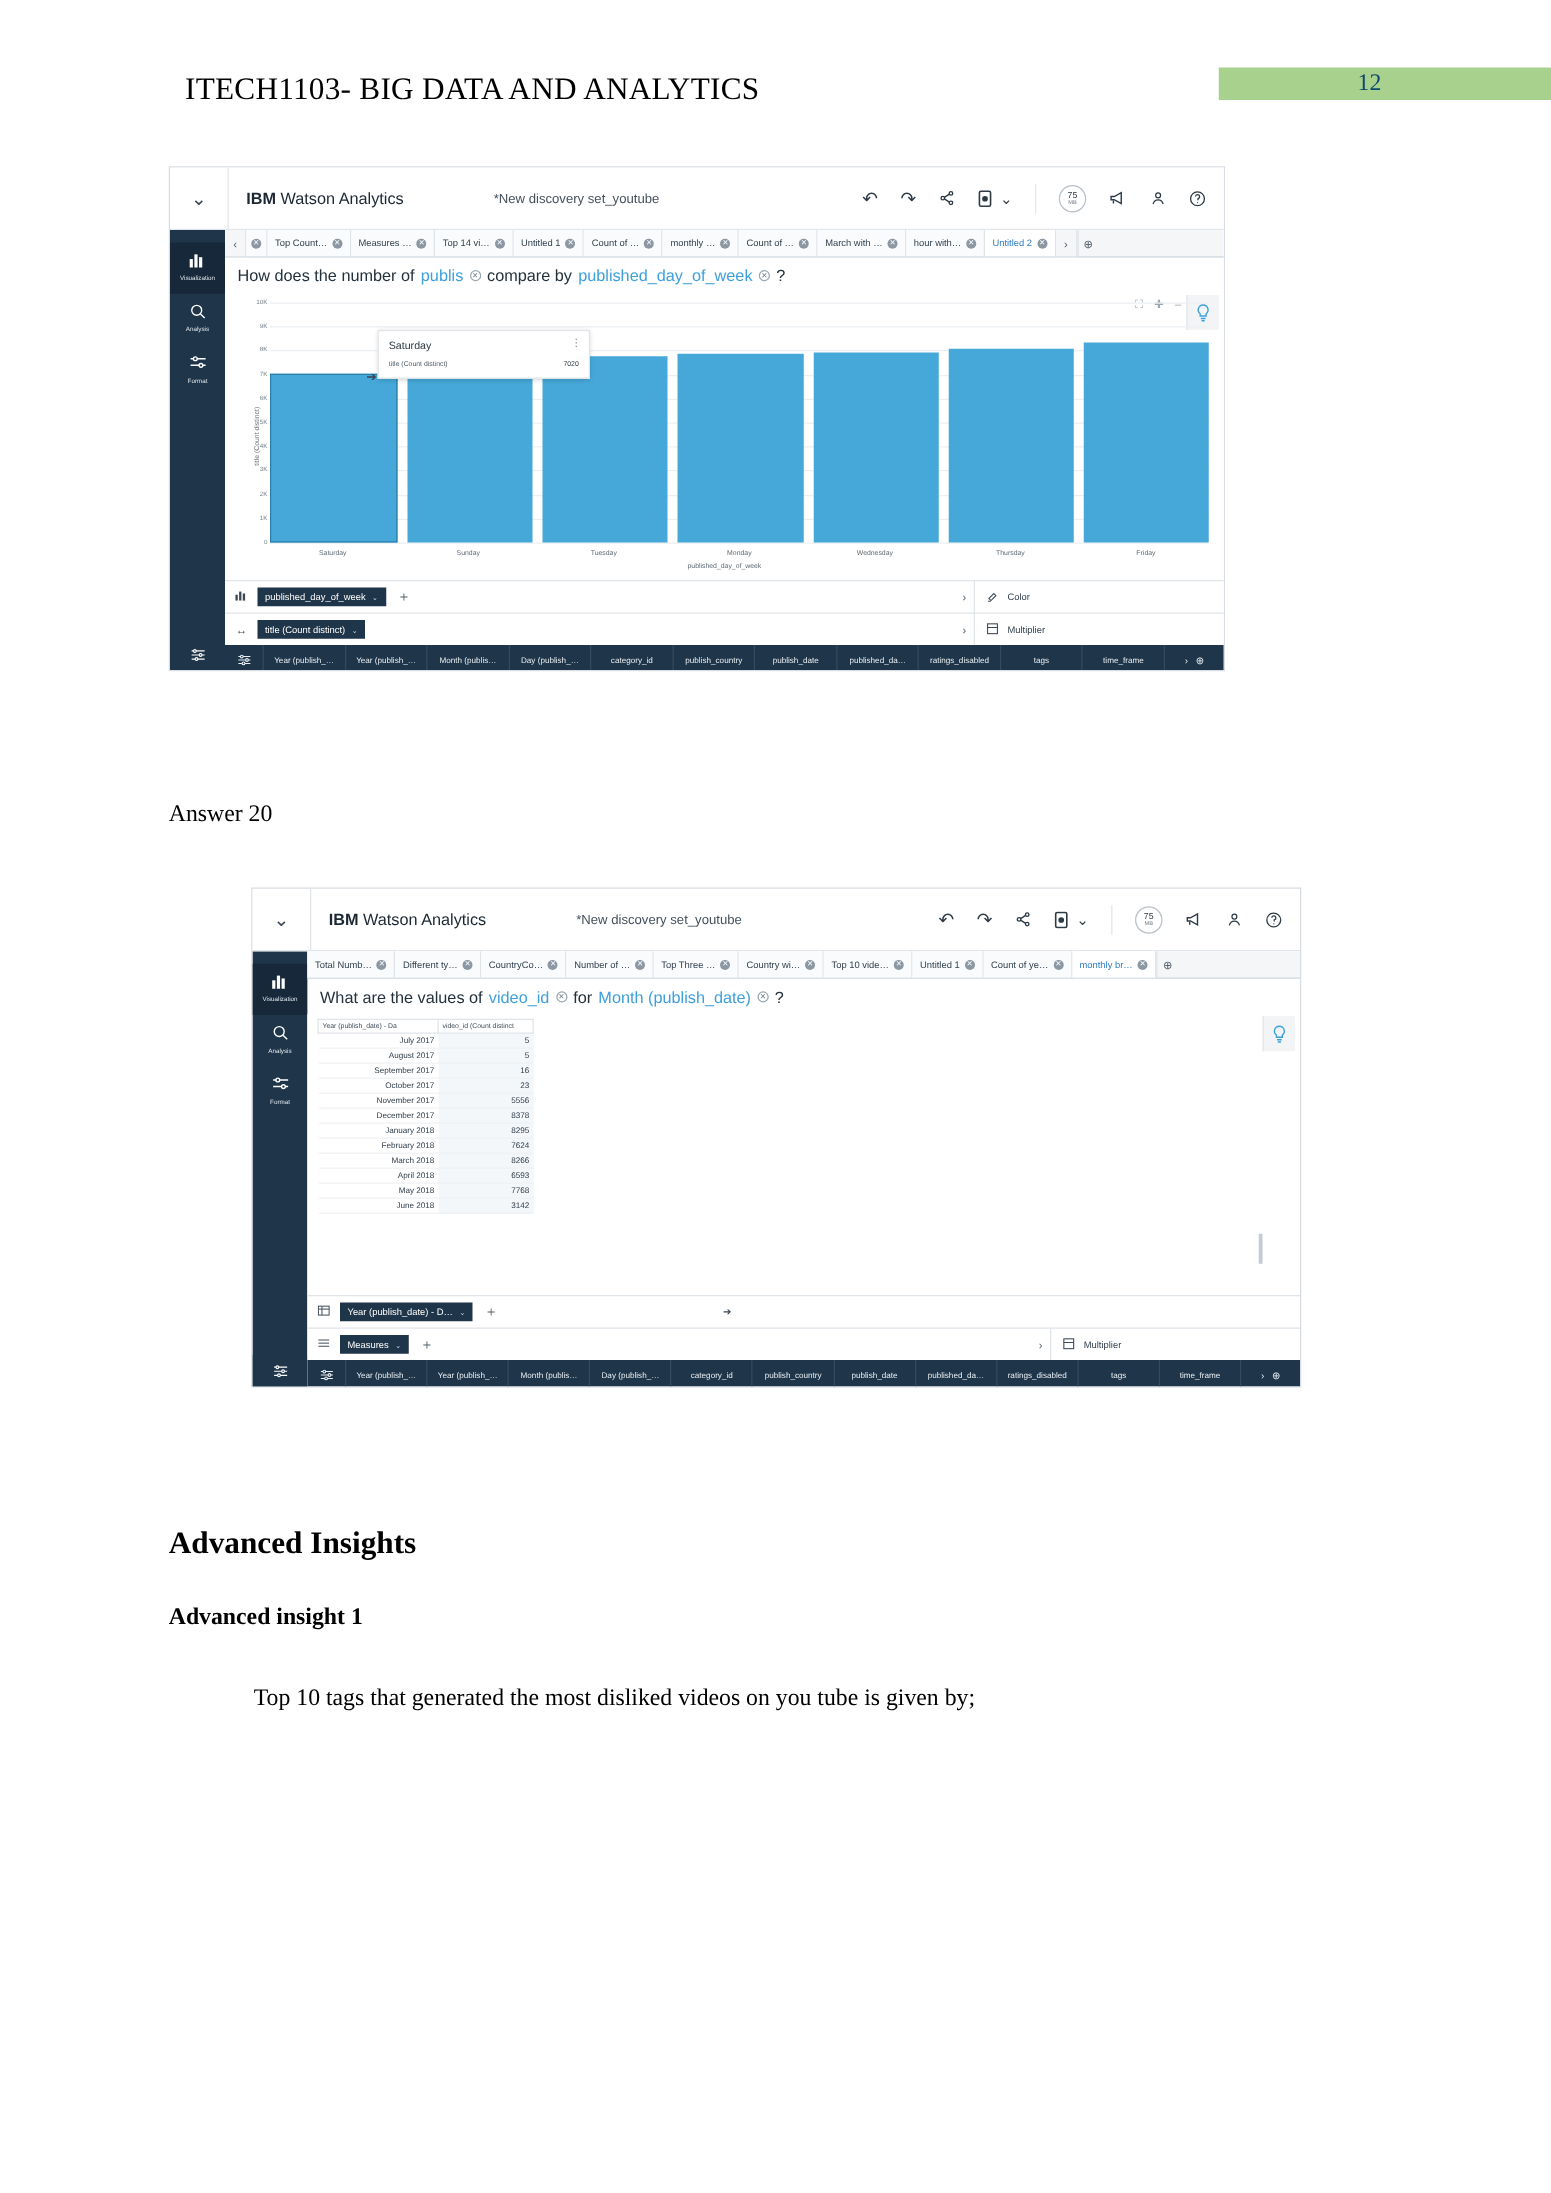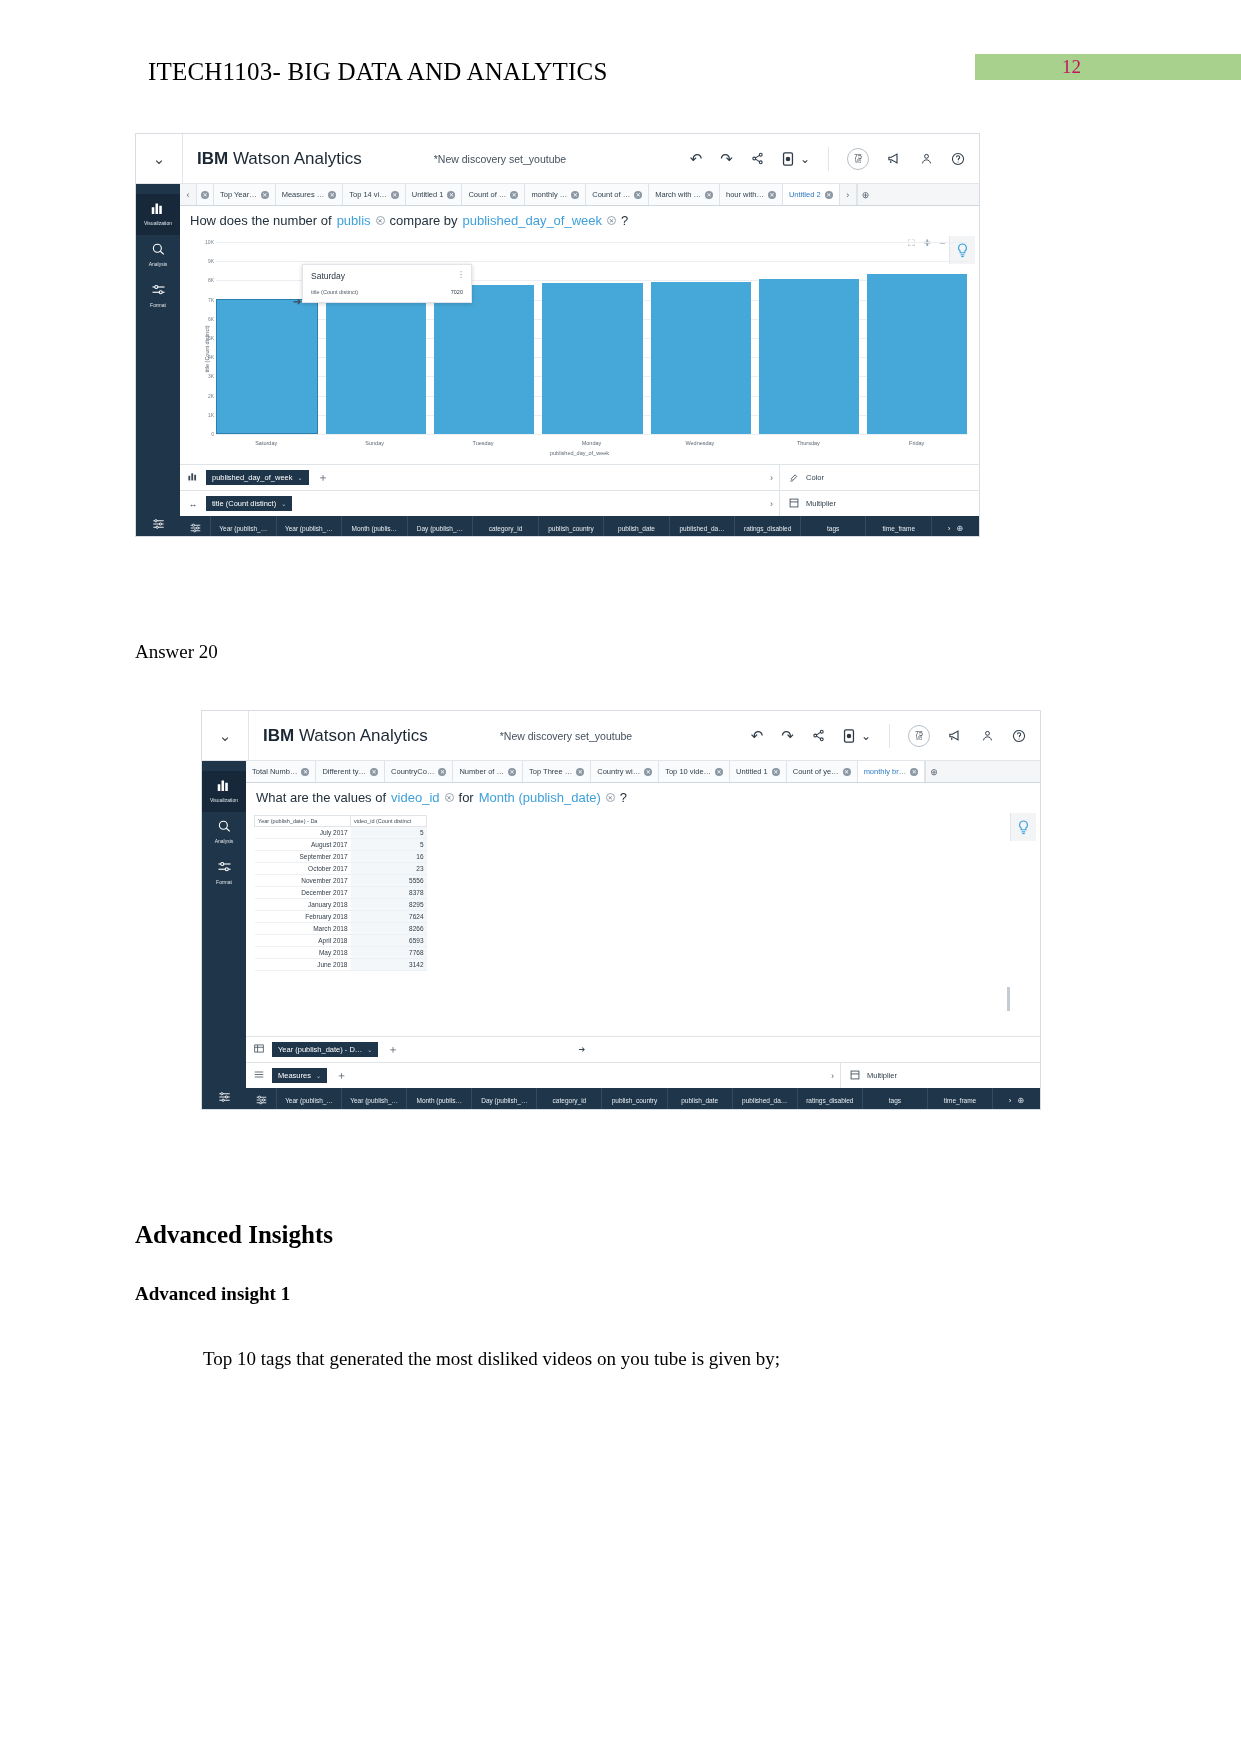--- a/index.html
+++ b/index.html
@@ -17,42 +17,42 @@
   .doc-title {
     position:absolute; left:148px; top:58px;
     font-family:"Liberation Serif", serif;
     font-size:25px; color:#000; letter-spacing:.2px; white-space:nowrap;
   }
   .page-badge {
     position:absolute; left:975px; top:54px; width:266px; height:26px;
     background:#a9d18e;
   }
   .page-badge span {
-    position:absolute; right:160px; top:2px;
-    font-family:"Liberation Serif", serif; font-size:19px; color:#be185d;
+    position:absolute; right:136px; top:2px;
+    font-family:"Liberation Serif", serif; font-size:19px; color:#0c4a6e;
   }
 
   
   .app {
     position:absolute; background:#ffffff;
     border:1px solid #d8dde3;
     overflow:hidden;
     font-family:"Liberation Sans", sans-serif;
   }
   .app-topbar {
     position:relative; height:50px; background:#ffffff;
     border-bottom:1px solid #e2e6ea; display:flex; align-items:center;
   }
   .chev-btn {
     width:46px; height:50px; display:flex; align-items:center; justify-content:center;
     color:#3d4852; font-size:15px;
   }
   .topbar-divider { width:1px; height:50px; background:#e2e6ea; }
   .brand {
-    padding-left:14px; font-size:17px; color:#1b2733; white-space:nowrap;
+    padding-left:14px; font-size:13px; color:#1b2733; white-space:nowrap;
   }
   .brand b { font-weight:bold; }
   .doc-name {
     flex:0 0 auto; margin-left:72px; font-size:10.5px; color:#44505c; white-space:nowrap;
   }
   .topbar-spacer { flex:1 1 auto; }
   .topicons { display:flex; align-items:center; gap:18px; padding-right:14px; }
   .topicons .ic { color:#2d3a46; display:flex; align-items:center; justify-content:center; }
   .mem-badge {
     width:22px; height:22px; border-radius:50%; border:1px solid #b9c0c7;
@@ -335,21 +335,21 @@
     </div>
 
     <div class="content">
 
       <div class="tabstrip">
         <div class="tab-nav">‹</div>
         <div class="tab" style="padding:0 4px;">
             <span class="x">✕</span>
           </div>
         <div class="tab">
-            <span>Top Year…</span>
+            <span>Top Count…</span>
             <span class="x">✕</span>
           </div>
         <div class="tab">
             <span>Measures …</span>
             <span class="x">✕</span>
           </div>
         <div class="tab">
             <span>Top 14 vi…</span>
             <span class="x">✕</span>
           </div>

